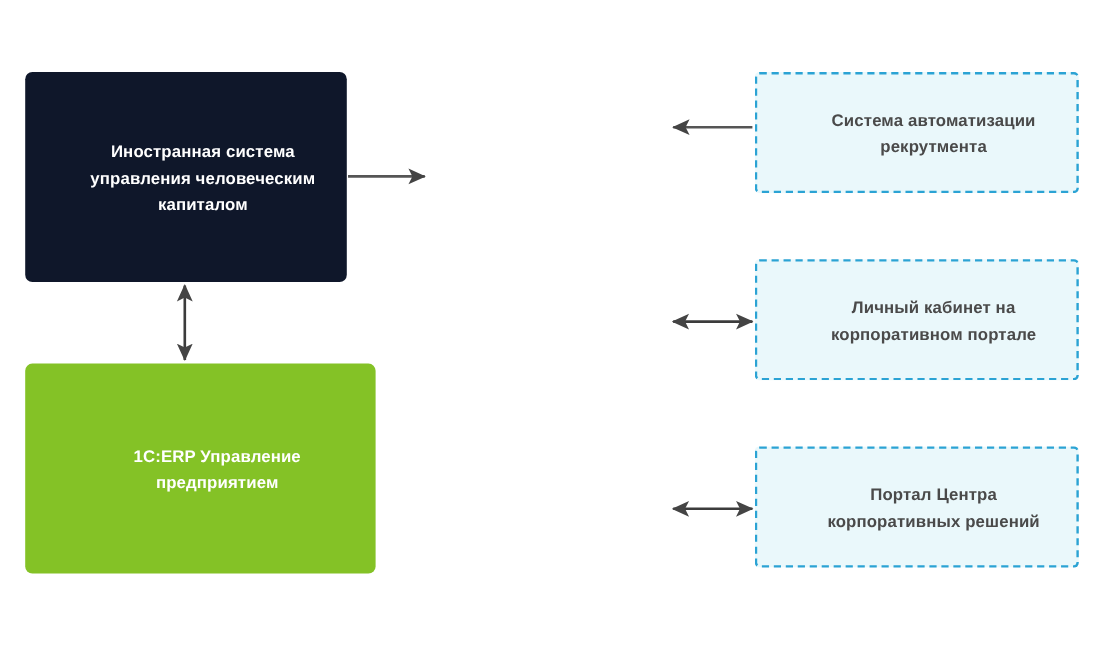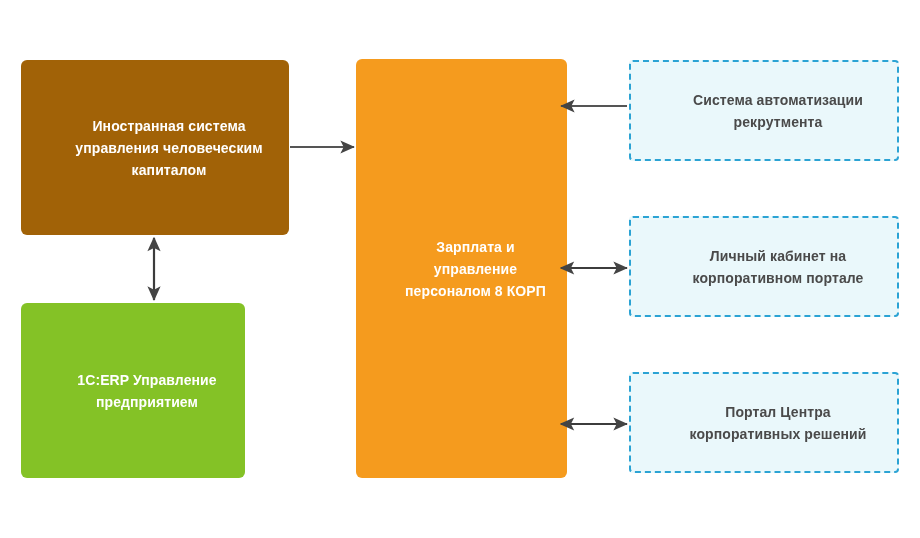--- a/index.html
+++ b/index.html
@@ -41,25 +41,25 @@
     letter-spacing: 0.1px;
     white-space: pre-line;
   }
 
   
   .node.solid .node-label { color: #ffffff; }
 
   #node-foreign-hcm {
     left: 21px;  top: 60px;
     width: 268px; height: 175px;
-    background: #a16207;
+    background: #0f172a;
   }
   #node-erp {
     left: 21px;  top: 303px;
-    width: 224px; height: 175px;
+    width: 292px; height: 175px;
     background: #84C226;
   }
   #node-zup {
     left: 356px; top: 59px;
     width: 211px; height: 419px;
     background: #F59B1E;
   }
 
   
   .node.dashed {
@@ -91,25 +91,20 @@
     <span class="node-label">Иностранная система
 управления человеческим
 капиталом</span>
   </div>
 
   <div class="node solid" id="node-erp">
     <span class="node-label">1С:ERP Управление
 предприятием</span>
   </div>
 
-  <div class="node solid" id="node-zup">
-    <span class="node-label">Зарплата и
-управление
-персоналом 8 КОРП</span>
-  </div>
 
   <div class="node dashed" id="node-recruitment">
     <span class="node-label">Система автоматизации
 рекрутмента</span>
   </div>
 
   <div class="node dashed" id="node-ckr-portal">
     <span class="node-label">Портал Центра
 корпоративных решений</span>
   </div>

